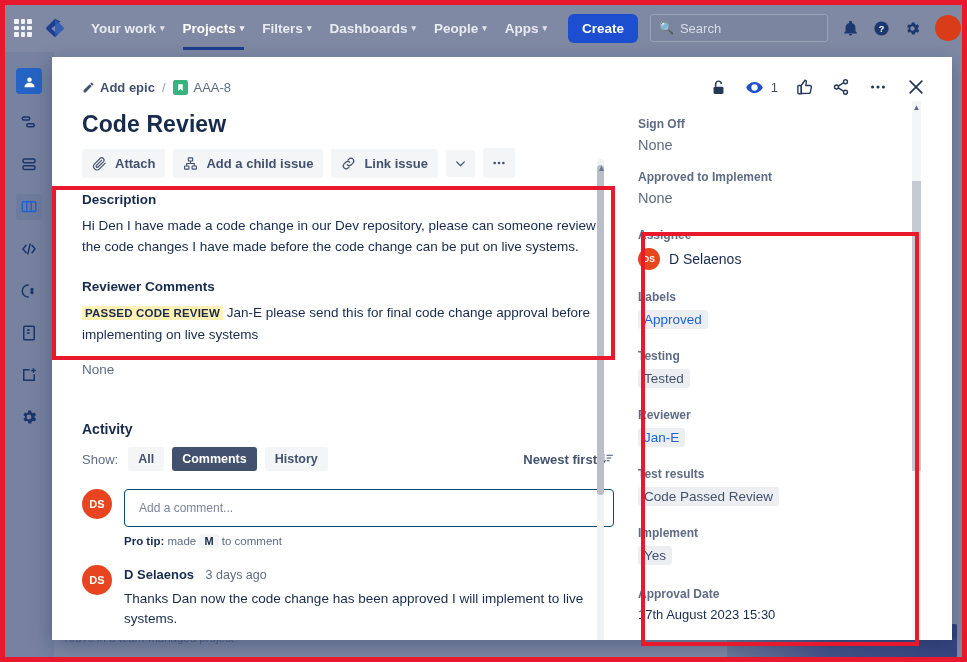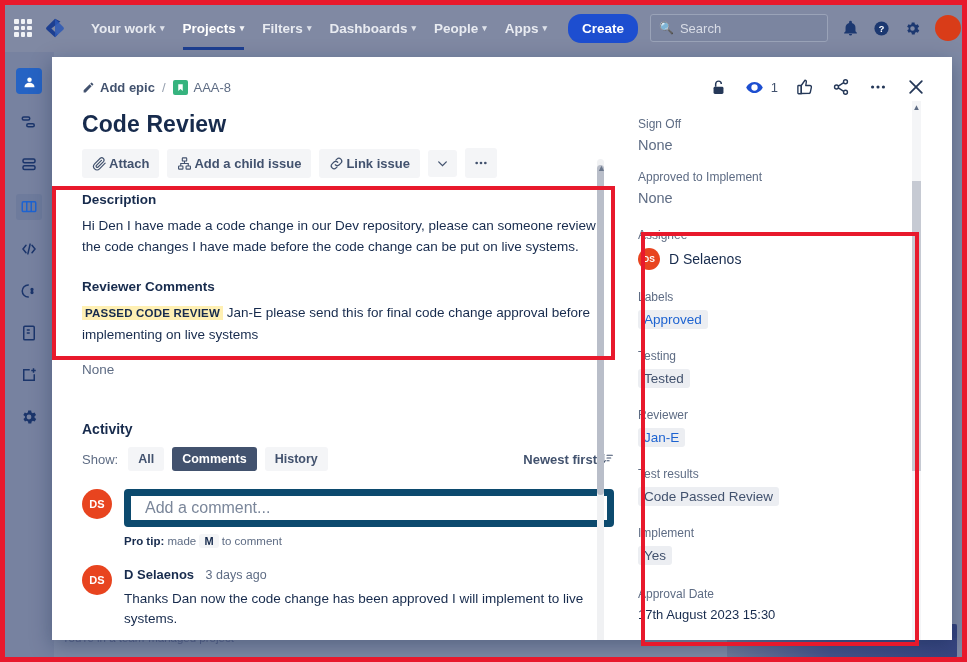--- a/index.html
+++ b/index.html
@@ -43,21 +43,21 @@
     position: relative;
   }
   .nav-item.active { color: #ffffff; }
   .nav-item.active::after {
     content: ""; position: absolute; left: 9px; right: 9px; bottom: 0;
     height: 3px; background: #1d3f91;
   }
   .caret { font-size: 9px; opacity: .9; }
   .create-btn {
     background: #1d4ed0; color: #fff; font-size: 13.5px; font-weight: 700;
-    padding: 7px 14px; border-radius: 13px; margin-left: 12px; cursor: pointer;
+    padding: 7px 14px; border-radius: 6px; margin-left: 12px; cursor: pointer;
     border: none;
   }
   .nav-right {
     margin-left: auto; display: flex; align-items: center; gap: 14px;
     padding-right: 2px;
   }
   .searchbox {
     width: 178px; height: 28px; border: 1px solid #9aa3b8;
     border-radius: 3px; background: #7b85a0;
     display: flex; align-items: center; gap: 6px; padding: 0 8px;
@@ -152,21 +152,21 @@
     overflow: hidden; position: relative;
   }
   .issue-title {
     font-size: 23px; color: #172b4d; font-weight: 600;
     margin: 10px 0 10px 0; letter-spacing: .1px;
   }
   .btn-row { display: flex; align-items: center; gap: 8px; margin-bottom: 14px; }
   .tbtn {
     background: #f4f5f7; color: #42526e; border: none; border-radius: 3px;
     font-size: 13px; font-weight: 600; padding: 7px 10px; cursor: pointer;
-    display: flex; align-items: center; gap: 2px;
+    display: flex; align-items: center; gap: 8px;
     font-family: "Liberation Sans", sans-serif;
   }
   .tbtn.sq { padding: 7px 8px; }
 
   .sect-label {
     font-size: 13.5px; color: #172b4d; font-weight: 700; margin-bottom: 8px;
   }
   .body-text {
     font-size: 13.5px; color: #172b4d; line-height: 21px;
   }
@@ -194,23 +194,23 @@
     display: flex; gap: 4px; cursor: pointer;
   }
   .avatar {
     width: 30px; height: 30px; border-radius: 50%;
     background: #e8441f; color: #fff; font-size: 11px; font-weight: 700;
     display: flex; align-items: center; justify-content: center;
     flex: 0 0 30px;
   }
   .comment-row { display: flex; gap: 12px; align-items: flex-start; }
   .comment-input {
-    flex: 1; height: 38px; border: 7px solid #0c4a6e; border-radius: 4px;
+    flex: 1; height: 38px; border: 1px solid #0c4a6e; border-radius: 4px;
     background: #fff; display: flex; align-items: center; padding: 0 14px;
-    font-size: 16px; color: #7a869a; cursor: text;
+    font-size: 12px; color: #7a869a; cursor: text;
   }
   .protip { font-size: 11.5px; color: #5e6c84; margin-left: 42px; margin-top: 8px; }
   .protip b { color: #172b4d; }
   .kbd {
     background: #f4f5f7; border-radius: 3px; padding: 1px 5px;
     font-weight: 700; color: #172b4d; font-size: 11px;
   }
   .cmt-name { font-size: 13px; font-weight: 700; color: #172b4d; }
   .cmt-time { font-size: 12.5px; color: #5e6c84; margin-left: 7px; }
   .cmt-body { font-size: 13.5px; color: #172b4d; margin-top: 6px; line-height: 20px; }
@@ -227,21 +227,21 @@
   .sc-arrow {
     position: absolute; right: 8px; font-size: 9px; color: #6b778c; cursor: pointer;
   }
 
   
   .details-col {
     width: 300px; margin-left: 10px; padding: 16px 0 0 14px;
     position: relative; overflow: hidden;
   }
   .field { margin-bottom: 17px; }
-  .f-label { font-size: 12px; color: #5e6c84; font-weight: 400; margin-bottom: 6px; }
+  .f-label { font-size: 12px; color: #5e6c84; font-weight: 700; margin-bottom: 6px; }
   .f-none { font-size: 14.5px; color: #5e6c84; }
   .f-tag {
     display: inline-block; background: #eceef2; color: #1d63d1;
     font-size: 13.5px; padding: 2px 6px; border-radius: 3px; cursor: pointer;
   }
   .f-tag.grey { color: #42526e; }
   .f-text { font-size: 13px; color: #172b4d; }
   .f-user { display: flex; align-items: center; gap: 9px; cursor: pointer; }
   .f-user .avatar { width: 22px; height: 22px; flex: 0 0 22px; font-size: 8.5px; }
   .f-user span { font-size: 14px; color: #172b4d; }

